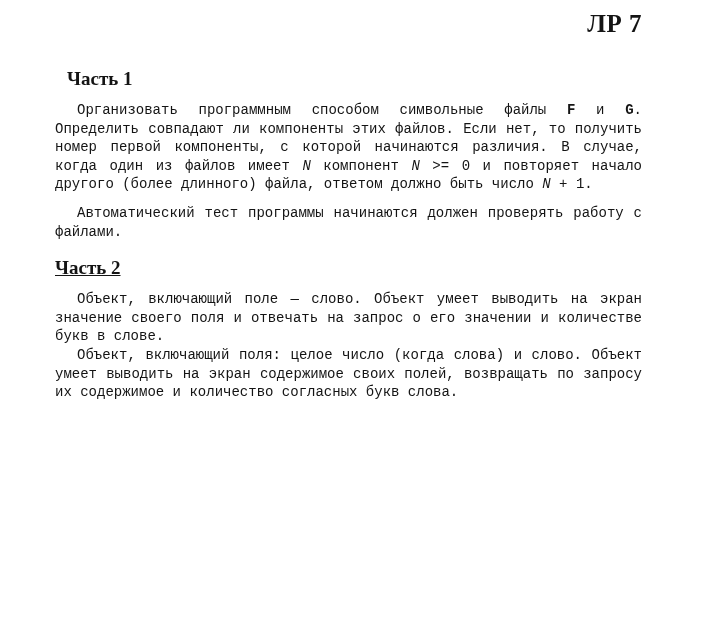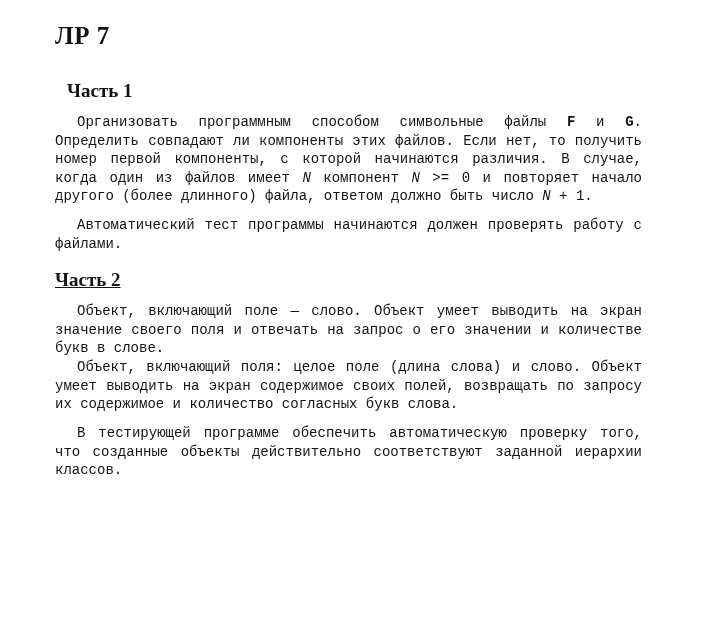--- a/index.html
+++ b/index.html
@@ -16,22 +16,23 @@
   }
   .page {
     box-sizing: border-box;
     width: 722px;
     height: 629px;
     padding: 6px 80px 0 55px;
   }
   .doc-title {
     font-size: 25px;
     font-weight: bold;
-    margin: 16px 0 0 0;
+    margin: 4px 0 0 0;
     letter-spacing: 0.5px;
+    text-align: right;
   }
   .section-heading {
     font-size: 19px;
     font-weight: bold;
     margin: 0 0 11px 0;
   }
   .section-heading.first {
     margin-top: 30px;
     margin-left: 12px;
   }
@@ -68,17 +69,16 @@
 
   <p class="body-par"><span>Организовать программным способом символьные файлы </span><b>F</b><span> и </span><b>G</b><span>. Определить совпадают ли компоненты этих файлов. Если нет, то получить номер первой компоненты, с которой начинаются различия. В случае, когда один из файлов имеет </span><i class="math">N</i><span> компонент </span><i class="math">N</i><span> &gt;= 0 и повторяет начало другого (более длинного) файла, ответом должно быть число </span><i class="math">N</i><span> + 1.</span></p>
 
   <p class="body-par gap-before">Автоматический тест программы начинаются должен проверять работу с файлами.</p>
 
   <h2 class="section-heading second">Часть 2</h2>
 
 
   <p class="body-par">Объект, включающий поле — слово. Объект умеет выводить на экран значение своего поля и отвечать на запрос о его значении и количестве букв в слове.</p>
 
-  <p class="body-par">Объект, включающий поля: целое поле (длина слова) и слово. Объект умеет выводить на экран содержимое своих полей, возвращать по запросу их содержимое и количество согласных букв слова.</p>
+  <p class="body-par">Объект, включающий поля: целое число (когда слова) и слово. Объект умеет выводить на экран содержимое своих полей, возвращать по запросу их содержимое и количество согласных букв слова.</p>
 
-  <p class="body-par gap-before">В тестирующей программе обеспечить автоматическую проверку того, что созданные объекты действительно соответствуют заданной иерархии классов.</p>
 
 </div>
 
 </body></html>

